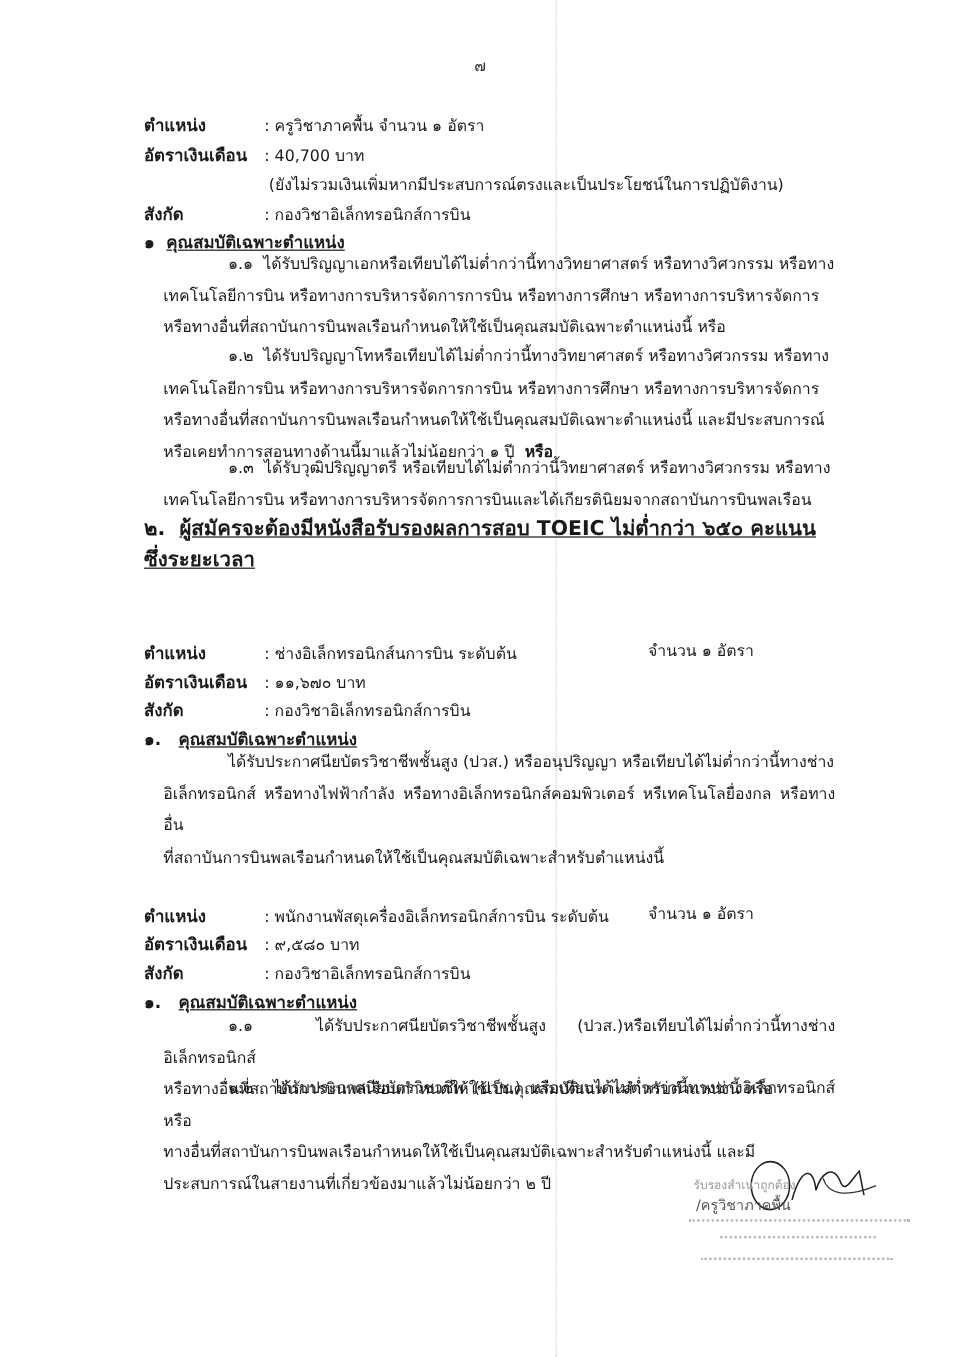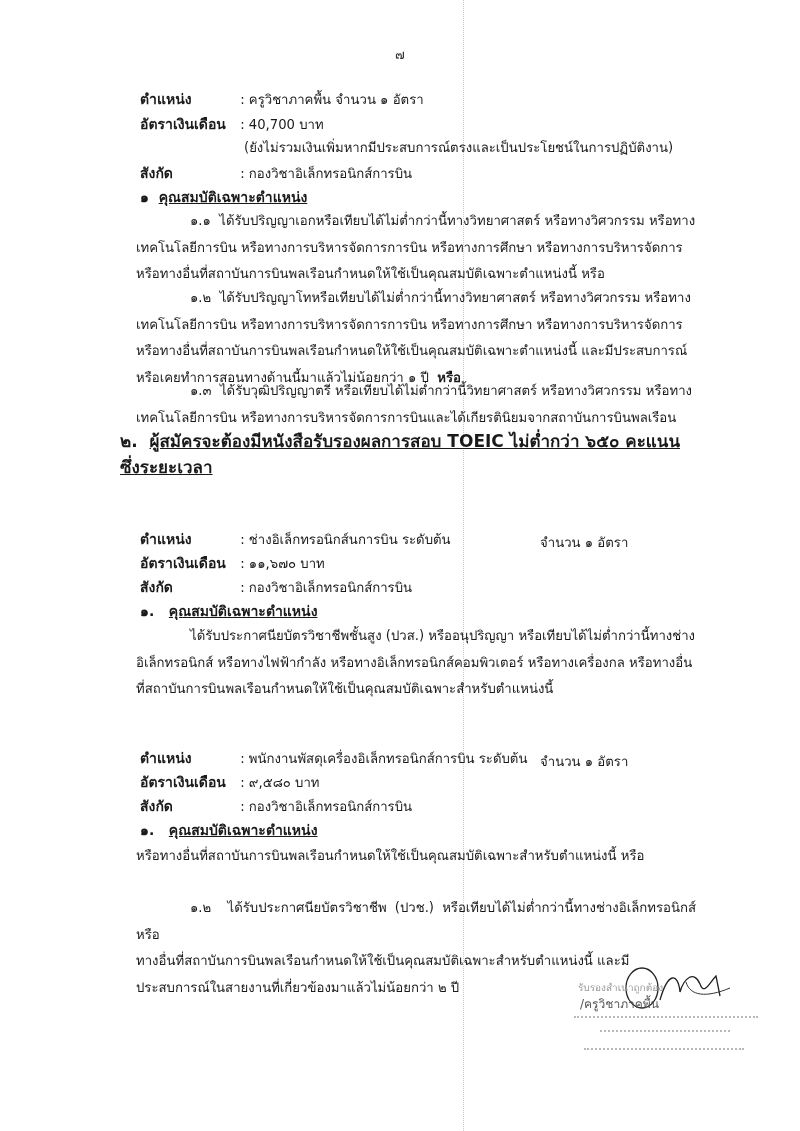--- a/index.html
+++ b/index.html
@@ -10,21 +10,21 @@
     }
     .page { position: absolute; left: 0; top: 0; width: 800px; height: 1131px; background: #fff; }
     .fold-line {
       position: absolute; left: 463px; top: 0; width: 0; height: 1131px;
       border-left: 1px dotted #c8c8c8;
     }
     .page-number {
       position: absolute; left: 0; width: 800px; top: 44px; text-align: center;
       font-size: 13px; color: #333;
     }
-    .line { position: absolute; left: 120px; white-space: nowrap; font-size: 13.2px; line-height: 14px; margin-left: 20px; }
+    .line { position: absolute; left: 120px; white-space: nowrap; font-size: 13.2px; line-height: 27px; }
     .field-label { font-weight: bold; display: inline-block; width: 96px; font-size: 14px; }
     .field-value { display: inline-block; }
     .count { position: absolute; white-space: nowrap; font-size: 13.2px; }
     .head { font-weight: bold; font-size: 14px; }
     .head u, .u { }
     .para { position: absolute; left: 120px; width: 560px; font-size: 13.2px; line-height: 26.5px; text-align: justify; margin-left: 16px; }
     .indent { display: inline-block; width: 54px; }
     .bold { font-weight: bold; }
     .strong-head { position: absolute; left: 120px; width: 560px; font-size: 17px; font-weight: bold; line-height: 26px; }
     .strong-head span.t { text-decoration: underline; }
@@ -97,21 +97,21 @@
     <div class="line" style="top:580px">
       <span class="field-label">สังกัด</span>
       <span class="field-value">: กองวิชาอิเล็กทรอนิกส์การบิน</span>
     </div>
     <div class="line head" style="top:604px">
       <span>๑.</span>&nbsp;&nbsp;
       <u>คุณสมบัติเฉพาะตำแหน่ง</u>
     </div>
     <div class="para" style="top:623px">
       <div><span class="indent"></span><span>ได้รับประกาศนียบัตรวิชาชีพชั้นสูง (ปวส.) หรืออนุปริญญา หรือเทียบได้ไม่ต่ำกว่านี้ทางช่าง</span></div>
-      <div>อิเล็กทรอนิกส์ หรือทางไฟฟ้ากำลัง หรือทางอิเล็กทรอนิกส์คอมพิวเตอร์ หรือทางเครื่องกล หรือทางอื่น</div>
+      <div>อิเล็กทรอนิกส์ หรือทางไฟฟ้ากำลัง หรือทางอิเล็กทรอนิกส์คอมพิวเตอร์ หรืเทคโนโลยื่องกล หรือทางอื่น</div>
       <div>ที่สถาบันการบินพลเรือนกำหนดให้ใช้เป็นคุณสมบัติเฉพาะสำหรับตำแหน่งนี้</div>
     </div>
   </section>
 
   <section>
     <div class="line" style="top:751px">
       <span class="field-label">ตำแหน่ง</span>
       <span class="field-value">: พนักงานพัสดุเครื่องอิเล็กทรอนิกส์การบิน ระดับต้น</span>
     </div>
     <div class="count" style="top:751px; left:540px">จำนวน  ๑  อัตรา</div>
@@ -121,20 +121,21 @@
     </div>
     <div class="line" style="top:799px">
       <span class="field-label">สังกัด</span>
       <span class="field-value">: กองวิชาอิเล็กทรอนิกส์การบิน</span>
     </div>
     <div class="line head" style="top:823px">
       <span>๑.</span>&nbsp;&nbsp;
       <u>คุณสมบัติเฉพาะตำแหน่ง</u>
     </div>
     <div class="para" style="top:843px">
+      <div><span class="indent"></span><span>๑.๑</span>&nbsp; <span>ได้รับประกาศนียบัตรวิชาชีพชั้นสูง (ปวส.)หรือเทียบได้ไม่ต่ำกว่านี้ทางช่างอิเล็กทรอนิกส์</span></div>
       <div>หรือทางอื่นที่สถาบันการบินพลเรือนกำหนดให้ใช้เป็นคุณสมบัติเฉพาะสำหรับตำแหน่งนี้ หรือ</div>
     </div>
     <div class="para" style="top:895px">
       <div><span class="indent"></span><span>๑.๒</span>&nbsp; <span>ได้รับประกาศนียบัตรวิชาชีพ (ปวช.) หรือเทียบได้ไม่ต่ำกว่านี้ทางช่างอิเล็กทรอนิกส์ หรือ</span></div>
       <div>ทางอื่นที่สถาบันการบินพลเรือนกำหนดให้ใช้เป็นคุณสมบัติเฉพาะสำหรับตำแหน่งนี้ และมี</div>
       <div>ประสบการณ์ในสายงานที่เกี่ยวข้องมาแล้วไม่น้อยกว่า ๒ ปี</div>
     </div>
   </section>
 
   <div class="signature">

